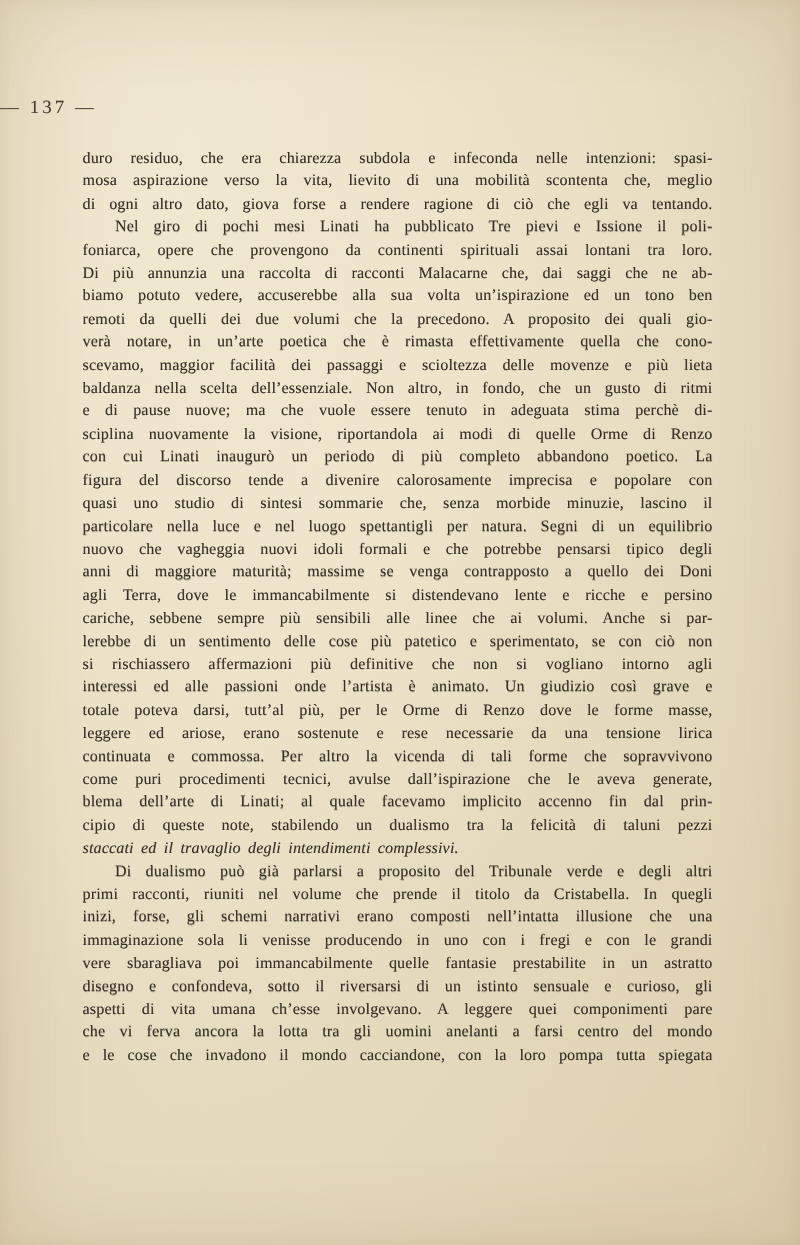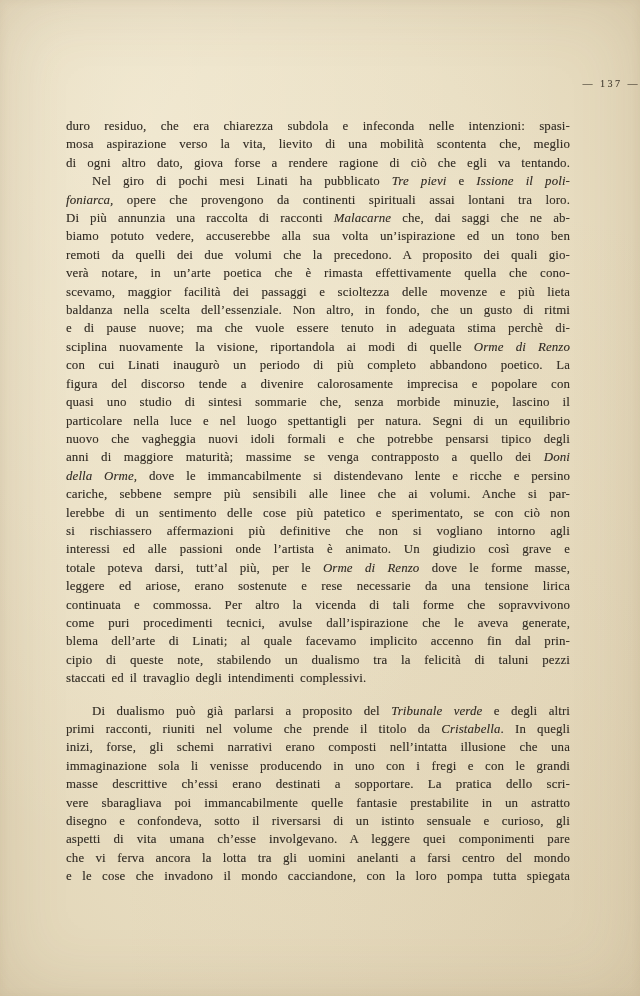--- a/index.html
+++ b/index.html
@@ -22,51 +22,52 @@
     box-shadow:
       inset 0 0 70px rgba(122, 96, 58, 0.16),
       inset 0 0 10px rgba(122, 96, 58, 0.08);
     color: var(--ink, #352f27);
   }
   .page-number {
     position: absolute;
     top: 78px;
     left: 0;
     width: 100%;
-    text-align: right;
-    font-size: 10px;
+    text-align: left;
+    font-size: 15px;
     letter-spacing: 2.5px;
     color: #463e32;
     text-shadow: 0.2px 0.2px 0 rgba(70, 62, 50, 0.35);
   }
   .text-block {
     position: absolute;
     top: 117px;
     left: 66px;
     width: 504px;
     font-size: 12.8px;
     line-height: 18.4px;
     letter-spacing: 0.15px;
     text-shadow: 0.2px 0.2px 0 rgba(53, 47, 39, 0.38);
   }
   .paragraph { margin: 0; }
-  .paragraph.spaced { margin-top: 14px; }
+  .paragraph.spaced { }
   .line {
     text-align: justify;
     text-align-last: justify;
     white-space: normal;
     overflow: hidden;
   }
   .line.no-justify {
     text-align: left;
     text-align-last: left;
     word-spacing: 2.5px;
+    font-style: italic;
   }
   .line.indent { padding-left: 26px; }
-  .italic { font-style: italic; }
+  .italic { }
 </style>
 </head>
 <body>
 
 <div class="book-page">
   <div class="page-number">— 137 —</div>
   <div class="text-block">
       <div class="paragraph">
         <div class="line"><span>duro residuo, che era chiarezza subdola e infeconda nelle intenzioni: spasi-</span></div>
         <div class="line"><span>mosa aspirazione verso la vita, lievito di una mobilità scontenta che, meglio</span></div>
@@ -82,39 +83,38 @@
         <div class="line"><span>scevamo, maggior facilità dei passaggi e scioltezza delle movenze e più lieta</span></div>
         <div class="line"><span>baldanza nella scelta dell’essenziale. Non altro, in fondo, che un gusto di ritmi</span></div>
         <div class="line"><span>e di pause nuove; ma che vuole essere tenuto in adeguata stima perchè di-</span></div>
         <div class="line"><span>sciplina nuovamente la visione, riportandola ai modi di quelle </span><span class="italic">Orme di Renzo</span></div>
         <div class="line"><span>con cui Linati inaugurò un periodo di più completo abbandono poetico. La</span></div>
         <div class="line"><span>figura del discorso tende a divenire calorosamente imprecisa e popolare con</span></div>
         <div class="line"><span>quasi uno studio di sintesi sommarie che, senza morbide minuzie, lascino il</span></div>
         <div class="line"><span>particolare nella luce e nel luogo spettantigli per natura. Segni di un equilibrio</span></div>
         <div class="line"><span>nuovo che vagheggia nuovi idoli formali e che potrebbe pensarsi tipico degli</span></div>
         <div class="line"><span>anni di maggiore maturità; massime se venga contrapposto a quello dei </span><span class="italic">Doni</span></div>
-        <div class="line"><span class="italic">della Orme,</span><span> dove le immancabilmente si distendevano lente e ricche e persino</span></div>
+        <div class="line"><span class="italic">agli Terra,</span><span> dove le immancabilmente si distendevano lente e ricche e persino</span></div>
         <div class="line"><span>cariche, sebbene sempre più sensibili alle linee che ai volumi. Anche si par-</span></div>
         <div class="line"><span>lerebbe di un sentimento delle cose più patetico e sperimentato, se con ciò non</span></div>
         <div class="line"><span>si rischiassero affermazioni più definitive che non si vogliano intorno agli</span></div>
         <div class="line"><span>interessi ed alle passioni onde l’artista è animato. Un giudizio così grave e</span></div>
         <div class="line"><span>totale poteva darsi, tutt’al più, per le </span><span class="italic">Orme di Renzo</span><span> dove le forme masse,</span></div>
         <div class="line"><span>leggere ed ariose, erano sostenute e rese necessarie da una tensione lirica</span></div>
         <div class="line"><span>continuata e commossa. Per altro la vicenda di tali forme che sopravvivono</span></div>
         <div class="line"><span>come puri procedimenti tecnici, avulse dall’ispirazione che le aveva generate,</span></div>
         <div class="line"><span>blema dell’arte di Linati; al quale facevamo implicito accenno fin dal prin-</span></div>
         <div class="line"><span>cipio di queste note, stabilendo un dualismo tra la felicità di taluni pezzi</span></div>
         <div class="line no-justify"><span>staccati ed il travaglio degli intendimenti complessivi.</span></div>
       </div>
       <div class="paragraph spaced">
         <div class="line indent"><span>Di dualismo può già parlarsi a proposito del </span><span class="italic">Tribunale verde</span><span> e degli altri</span></div>
         <div class="line"><span>primi racconti, riuniti nel volume che prende il titolo da </span><span class="italic">Cristabella</span><span>. In quegli</span></div>
         <div class="line"><span>inizi, forse, gli schemi narrativi erano composti nell’intatta illusione che una</span></div>
         <div class="line"><span>immaginazione sola li venisse producendo in uno con i fregi e con le grandi</span></div>
-        <div class="line"><span>masse descrittive ch’essi erano destinati a sopportare. La pratica dello scri-</span></div>
         <div class="line"><span>vere sbaragliava poi immancabilmente quelle fantasie prestabilite in un astratto</span></div>
         <div class="line"><span>disegno e confondeva, sotto il riversarsi di un istinto sensuale e curioso, gli</span></div>
         <div class="line"><span>aspetti di vita umana ch’esse involgevano. A leggere quei componimenti pare</span></div>
         <div class="line"><span>che vi ferva ancora la lotta tra gli uomini anelanti a farsi centro del mondo</span></div>
         <div class="line"><span>e le cose che invadono il mondo cacciandone, con la loro pompa tutta spiegata</span></div>
       </div>
     </div>
 </div>
 
 </body></html>

